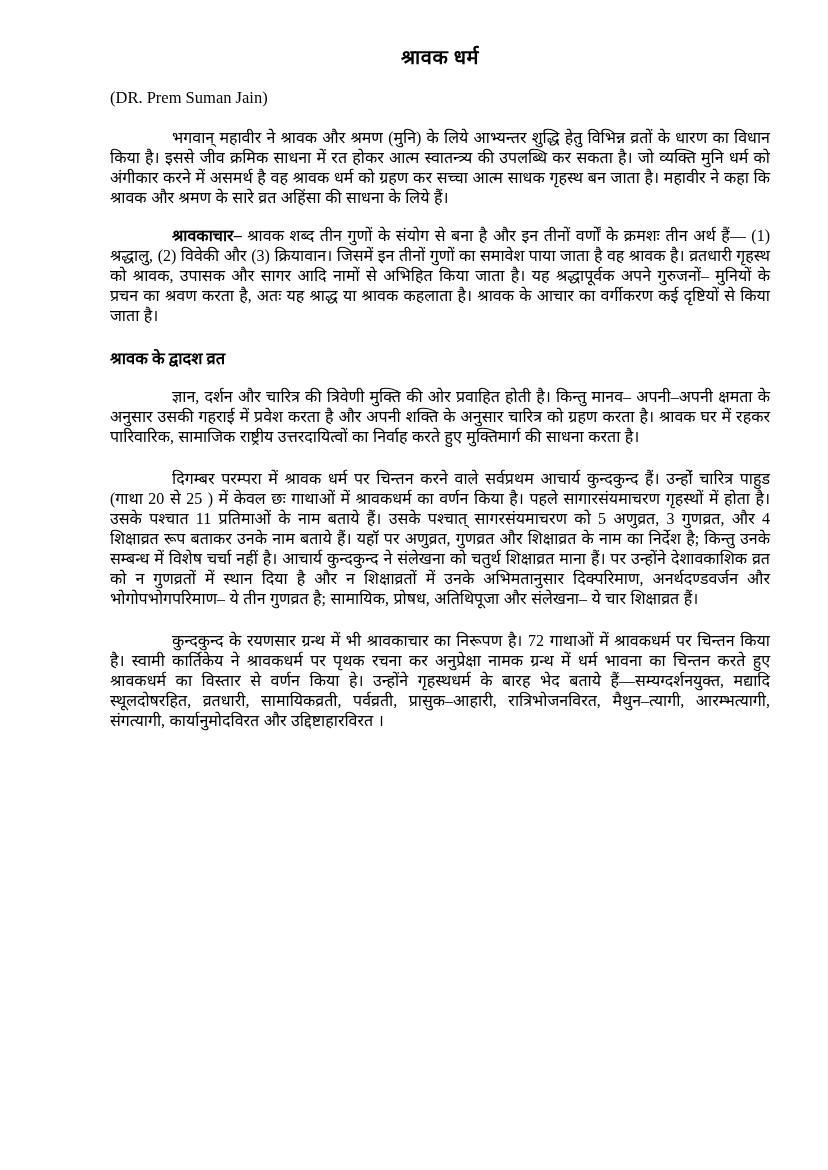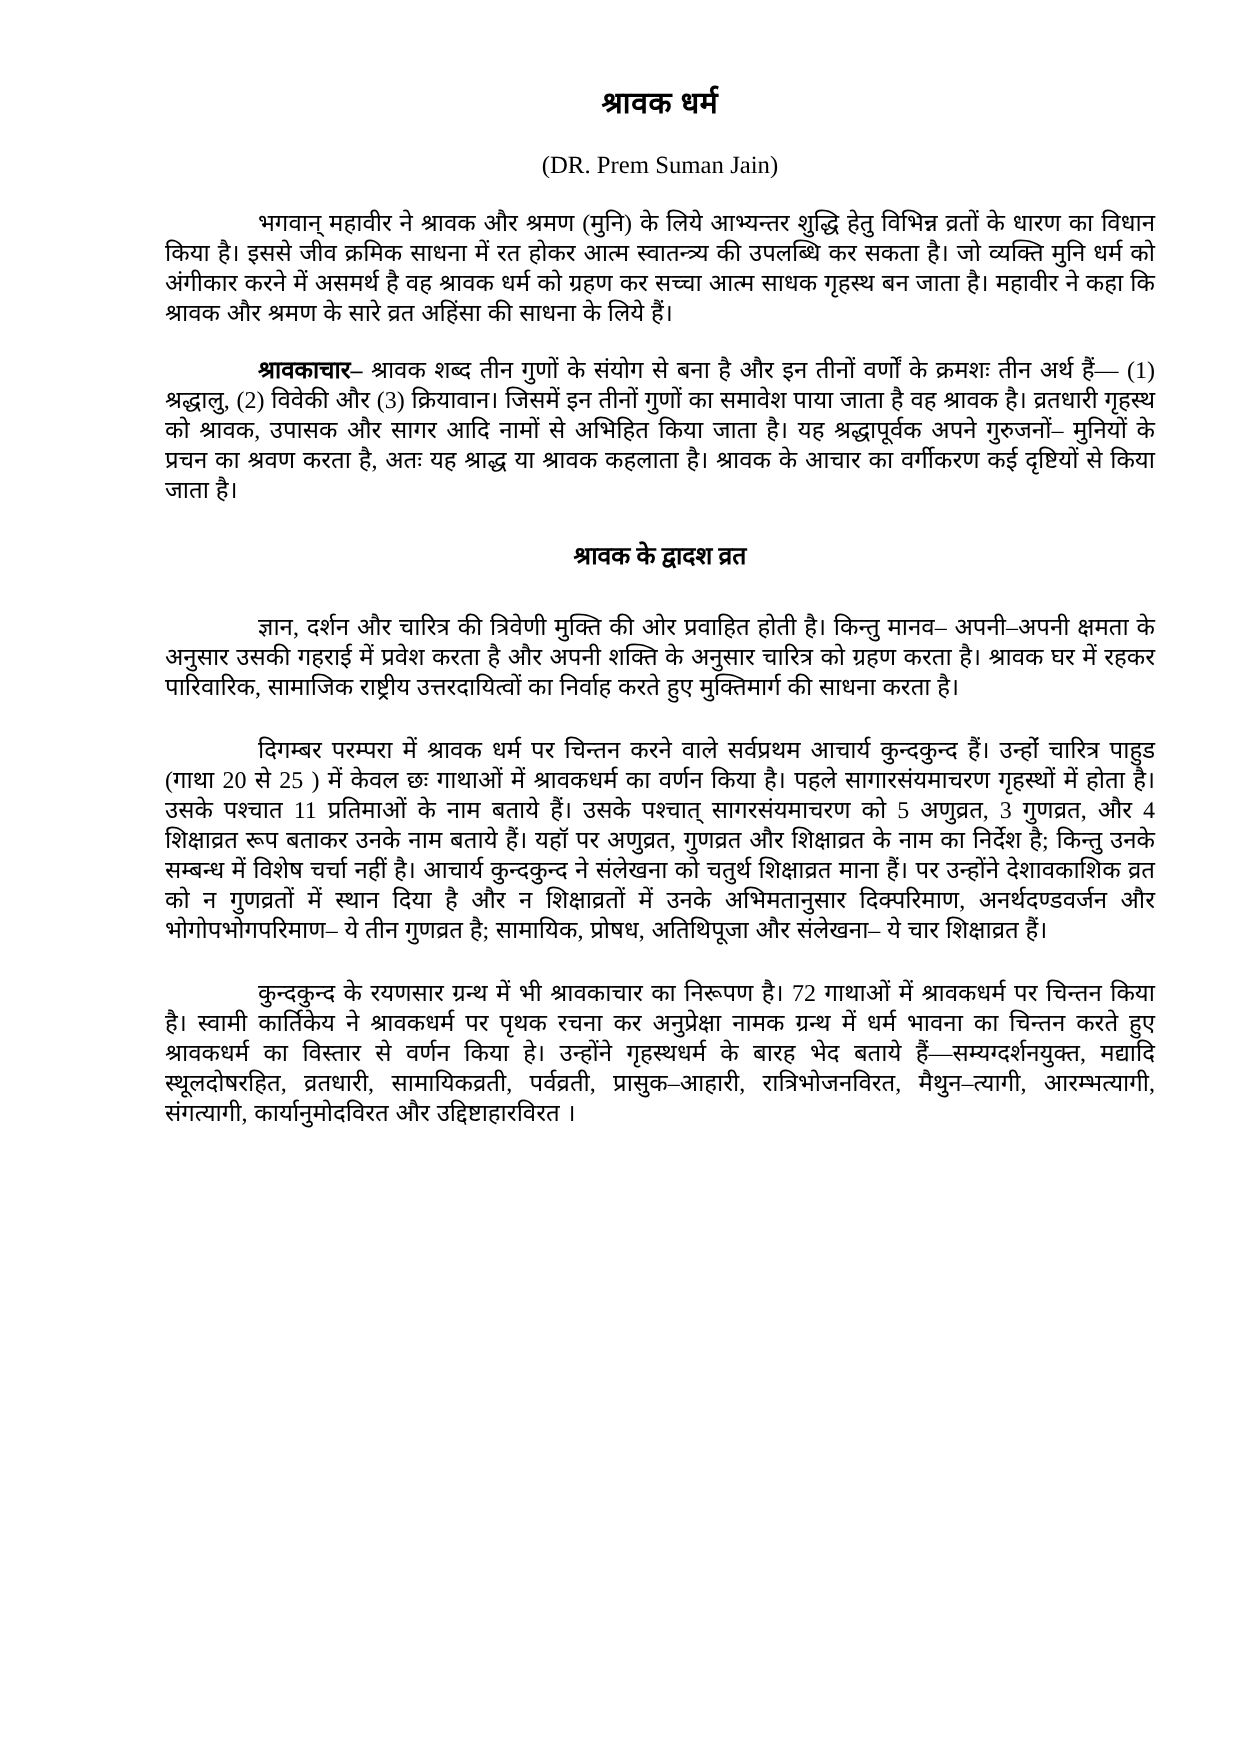--- a/index.html
+++ b/index.html
@@ -13,63 +13,62 @@
     width: 828px;
     height: 1170px;
     background: #ffffff;
     overflow: hidden;
     font-family: "Liberation Serif", "DejaVu Serif", serif;
     color: #000000;
   }
   .content {
     position: absolute;
     left: 110px;
-    top: 12px;
+    top: 0;
     width: 660px;
   }
   .doc-title {
     text-align: center;
     font-size: 20px;
     font-weight: bold;
     letter-spacing: 0.5px;
     margin: 0;
     padding-top: 44px;
     line-height: 1.3;
   }
   .doc-author {
-    text-align: center;
     font-size: 16.5px;
     font-weight: normal;
     margin: 0;
     padding-top: 17px;
     line-height: 1.3;
     font-family: "Liberation Serif", "DejaVu Serif", serif;
   }
   .para {
     font-size: 16px;
     line-height: 20px;
     text-align: justify;
     text-justify: inter-word;
     margin: 0;
     word-spacing: 0.5px;
   }
   .para.first-body { margin-top: 20px; }
   .para.indent { text-indent: 62px; }
-  .para.gap-sm { margin-top: 21px; }
+  .para.gap-sm { margin-top: 11px; }
   .para.gap-md { margin-top: 18px; }
   .para.gap-lg { margin-top: 22px; }
   .lead-bold {
     font-weight: bold;
     margin-top: 36px;
   }
   .section-heading {
     font-size: 16.5px;
     font-weight: bold;
     line-height: 34px;
-    text-align: center;
+    text-align: left;
     margin: 0;
     padding-top: 16px;
   }
   .para.last-line {
     overflow: hidden;
   }
 </style>
 </head>
 <body>
 

